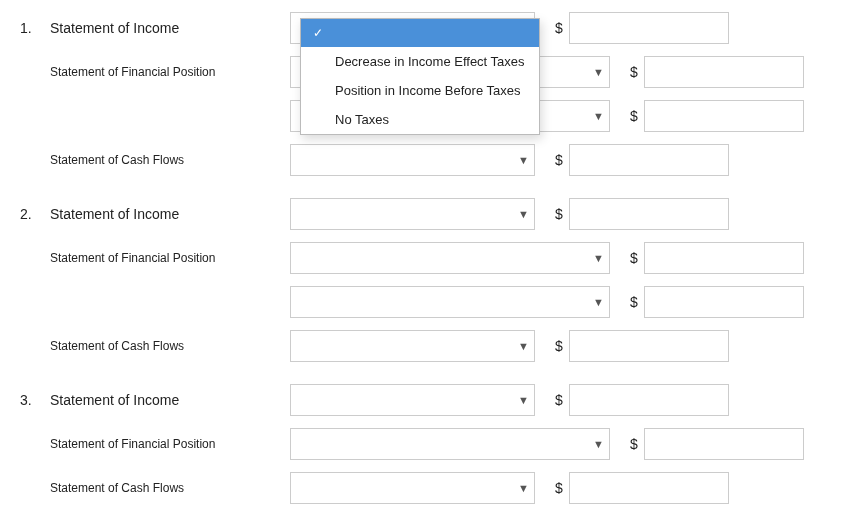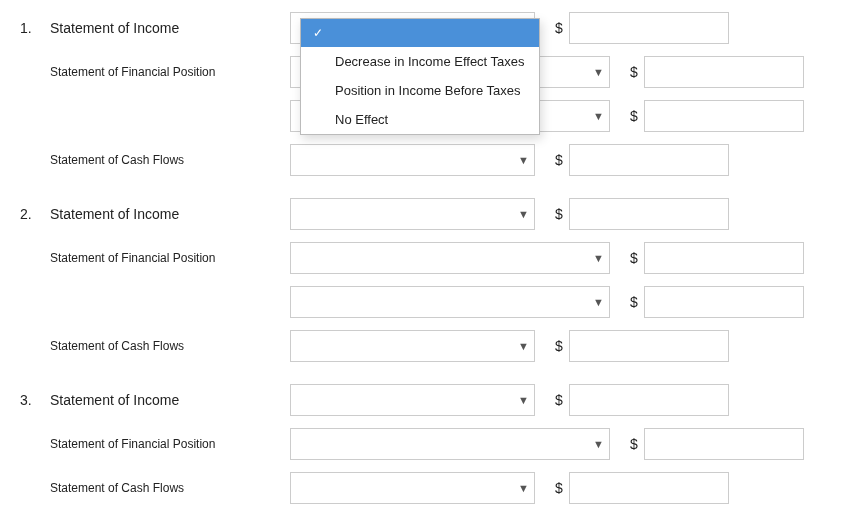--- a/index.html
+++ b/index.html
@@ -319,17 +319,17 @@
     <div class="dropdown-item">
       <span class="checkmark"></span>
       <span>Decrease in Income Effect Taxes</span>
     </div>
     <div class="dropdown-item">
       <span class="checkmark"></span>
       <span>Position in Income Before Taxes</span>
     </div>
     <div class="dropdown-item">
       <span class="checkmark"></span>
-      <span>No Effect</span>
+      <span>No Taxes</span>
     </div>
   </div>
 
 </div>
 
 </body></html>

